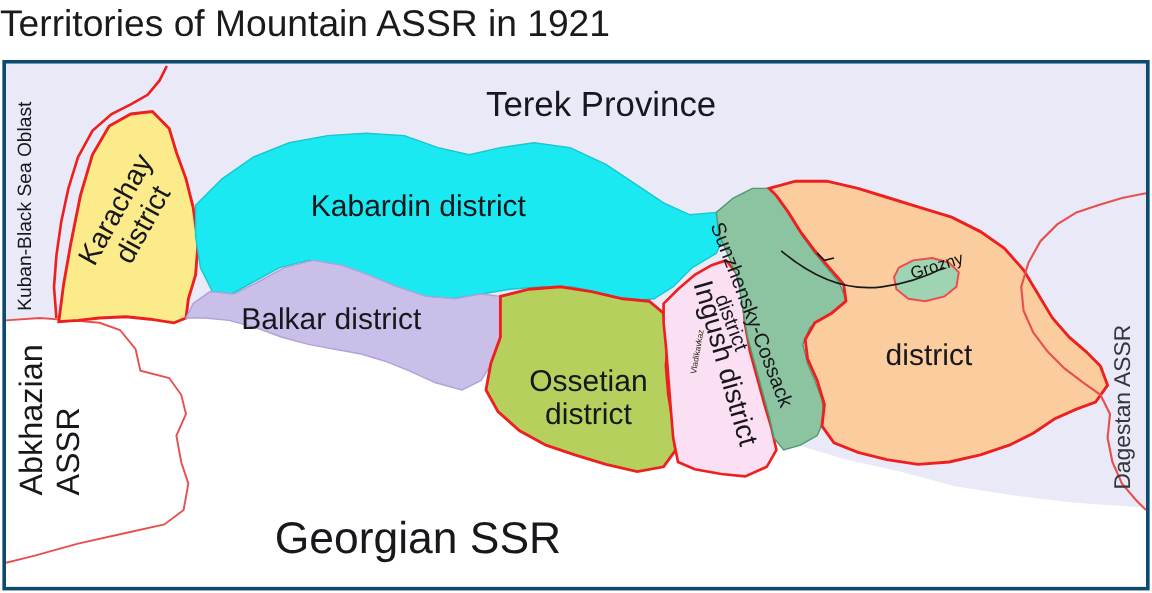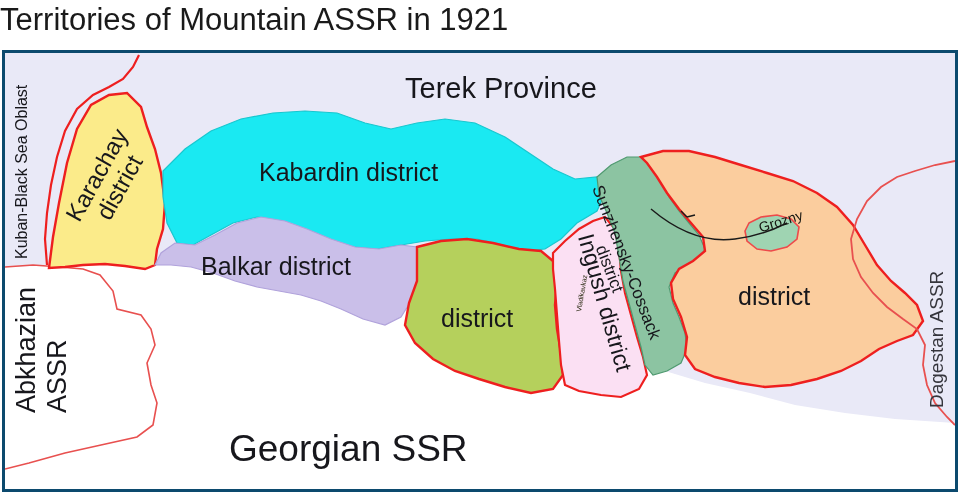--- a/index.html
+++ b/index.html
@@ -203,20 +203,21 @@
                L 942,364 L 950,372"></path>
     </svg>
 
     <div class="maplabel lbl-terek">Terek Province</div>
 
     <div class="maplabel lbl-kabardin">Kabardin district</div>
 
     <div class="maplabel lbl-balkar">Balkar district</div>
 
     <div class="maplabel lbl-ossetian">
+      <div>Ossetian</div>
       <div>district</div>
     </div>
 
     <div class="maplabel lbl-chechen">
       <div>district</div>
     </div>
 
     <div class="maplabel lbl-karachay">
       <div>Karachay</div>
       <div>district</div>

